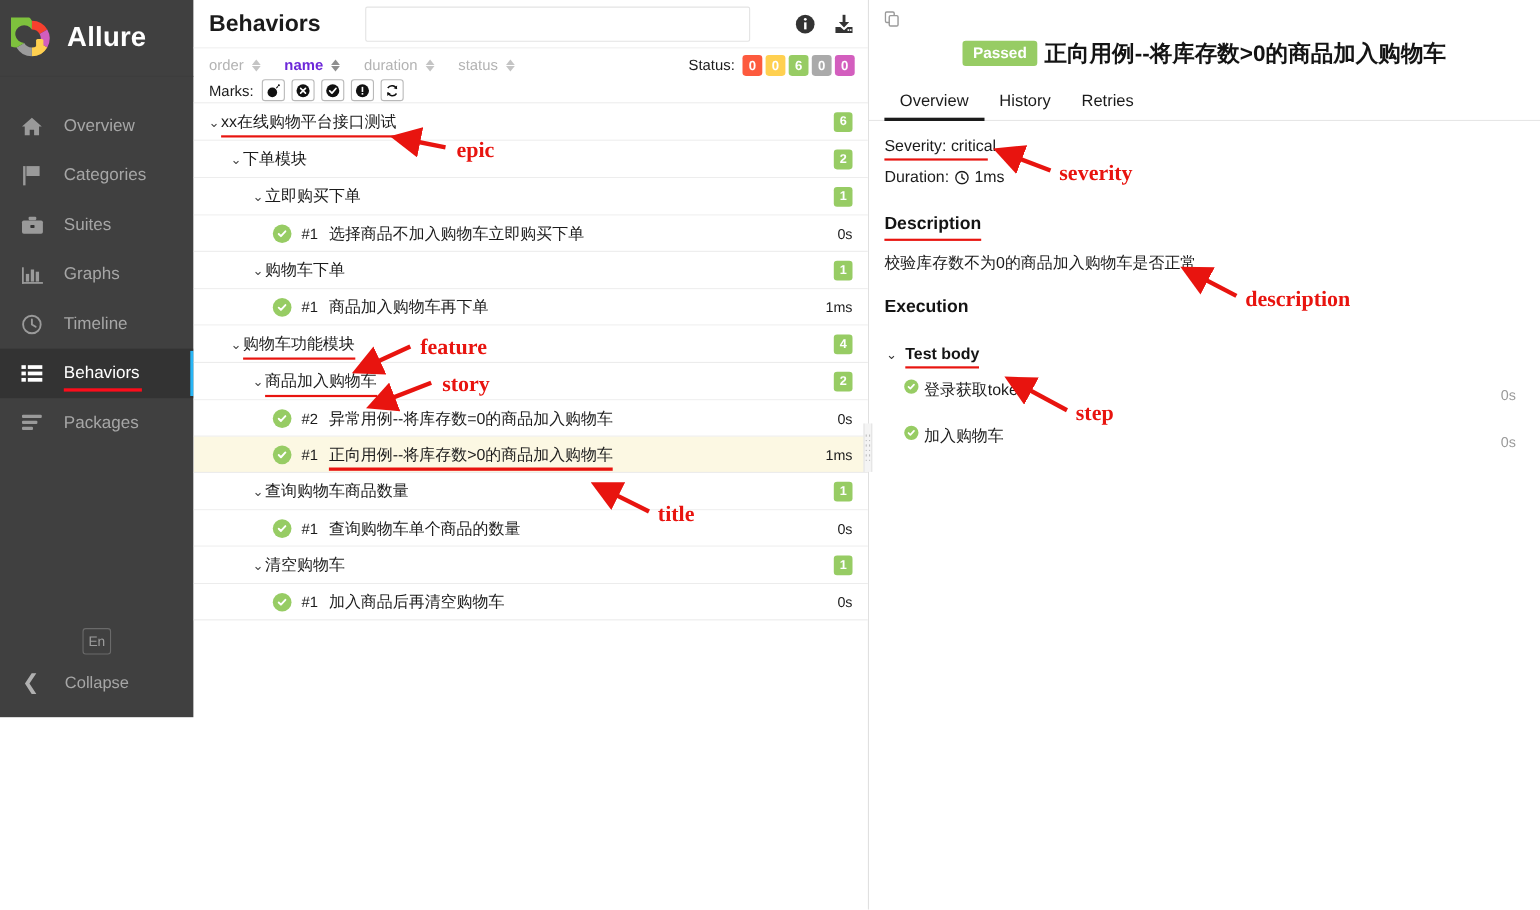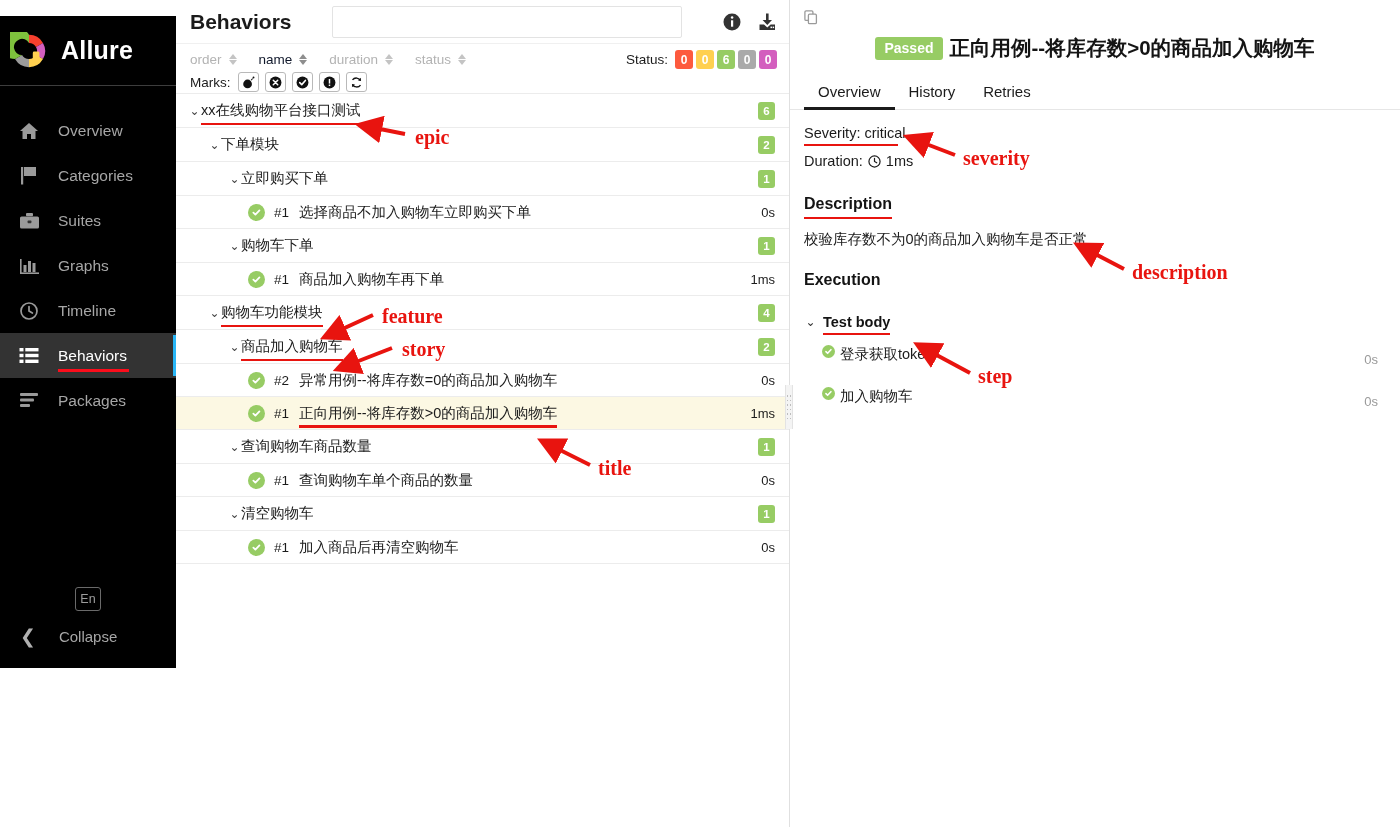--- a/index.html
+++ b/index.html
@@ -7,25 +7,24 @@
     width: 1400px; height: 827px;
     font-family: "Liberation Sans", sans-serif;
     background: #ffffff;
     overflow: hidden;
   }
   .app { display: flex; width: 1400px; height: 827px; }
 
   
   .sidebar {
     width: 176px; height: 652px;
-    background: #000000;
+    background: #404040;
     display: flex; flex-direction: column;
     flex: 0 0 176px;
     position: relative;
-    margin-top: 16px;
   }
   .brand {
     height: 70px;
     display: flex; align-items: center; gap: 13px;
     padding-left: 10px;
     border-bottom: 1px solid #3d3d3d;
   }
   .logo { width: 38px; height: 38px; flex: 0 0 38px; }
   .brand-name {
     color: #ffffff; font-size: 25px; font-weight: bold;
@@ -102,21 +101,21 @@
   .lp-sortbar {
     padding: 6px 12px 3px 14px;
     display: flex; align-items: center; gap: 32px;
   }
   .sorts { display: flex; align-items: center; gap: 5px; }
   .sort-item {
     display: flex; align-items: center; gap: 7px;
     margin-right: 17px; cursor: pointer;
   }
   .sort-item .stxt { font-size: 13.5px; color: #b3b3b3; }
-  .sort-item.on .stxt { color: #0f172a; font-weight: normal; }
+  .sort-item.on .stxt { color: #6d28d9; font-weight: bold; }
   .sorticon { display: flex; flex-direction: column; gap: 1px; }
   .sorticon i {
     display: block; width: 0; height: 0;
     border-left: 4.5px solid transparent;
     border-right: 4.5px solid transparent;
   }
   .sorticon i.up { border-bottom: 5px solid #c4c4c4; }
   .sorticon i.dn { border-top: 5px solid #c4c4c4; }
   .sort-item.on .sorticon i.up { border-bottom-color: #8e8e8e; }
   .sort-item.on .sorticon i.dn { border-top-color: #8e8e8e; }

